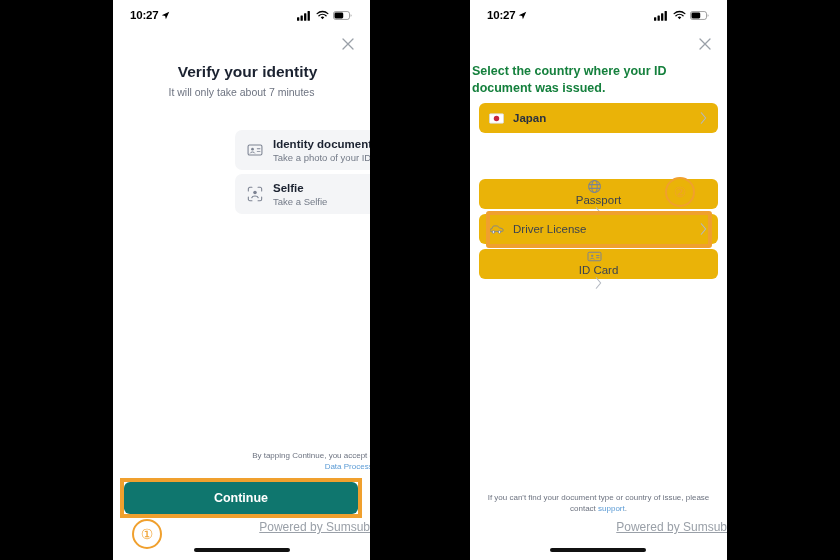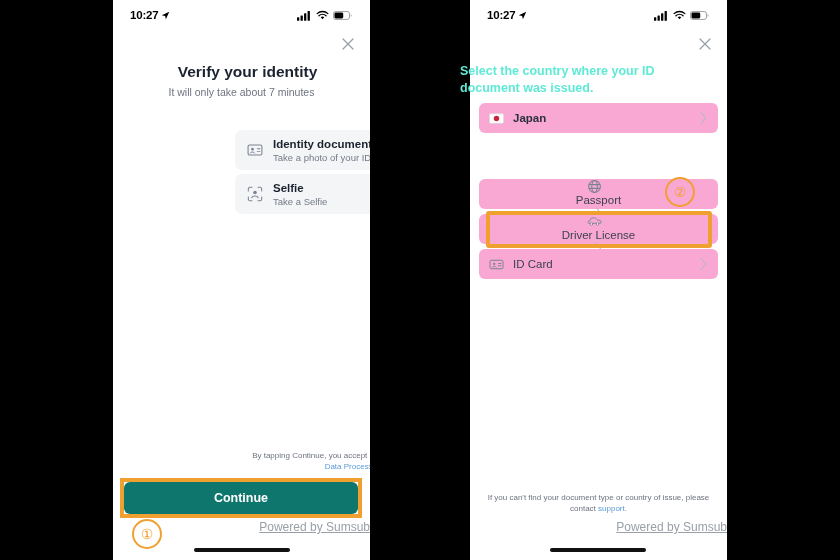--- a/index.html
+++ b/index.html
@@ -114,32 +114,32 @@
   
   .home-ind {
     position: absolute; bottom: 8px; left: 50%;
     transform: translateX(-50%);
     width: 96px; height: 4px; border-radius: 2px;
     background: #111;
   }
 
   
   .heading-left {
-    position: absolute; left: 460px; width: 215px;
-    font-size: 12.5px; font-weight: bold; color: #5eead4;
+    position: absolute; left: 472px; width: 215px;
+    font-size: 12.5px; font-weight: bold; color: #15803d;
     line-height: 17px;
   }
   .sec-heading {
     position: absolute; left: 479px;
     font-size: 12.5px; font-weight: bold; color: #1b2230;
   }
   .row-card {
     position: absolute;
     left: 479px; width: 239px; height: 30px;
-    background: #f9a8d4; border-radius: 6px;
+    background: #eab308; border-radius: 6px;
     display: flex; align-items: center;
     box-sizing: border-box; padding: 0 10px;
   }
   .row-card .row-icon {
     width: 15px; height: 15px; margin-right: 9px; flex: 0 0 auto;
   }
   .row-card .row-label {
     font-size: 11.5px; color: #2a3140; font-weight: bold; flex: 1 1 auto;
   }
   .row-card.muted .row-label { font-weight: normal; color: #3b4250; }
@@ -321,35 +321,35 @@
         <ellipse cx="8" cy="8" rx="2.9" ry="6.3" stroke="#7c8392" stroke-width="1.1" fill="none"></ellipse>
         <path d="M1.9 6 H14.1 M1.9 10 H14.1" stroke="#7c8392" stroke-width="1.1"></path>
       </svg>
     </span>
     <span class="row-label">Passport</span>
     <svg class="chev" viewBox="0 0 10 16">
       <path d="M2.5 2 L7.5 8 L2.5 14" stroke="#b3b8c2" stroke-width="1.3" fill="none" stroke-linecap="round" stroke-linejoin="round"></path>
     </svg>
   </div>
 
-  <div class="row-card muted" style="top:214px;flex-direction:column;">
+  <div class="row-card muted" style="top:214px;">
     <span class="row-icon">
       <svg width="15" height="15" viewBox="0 0 18 16">
         <path d="M2 10.2 h14 a0.9 0.9 0 0 0 0.9 -0.9 V8.4 a1.6 1.6 0 0 0 -1.2 -1.5 L12.6 6 L10.6 4.2 a2 2 0 0 0 -1.3 -0.5 H6.2 a2 2 0 0 0 -1.9 1.4 L3.6 7 L2.2 7.4 A1.2 1.2 0 0 0 1.3 8.6 v0.7 a0.9 0.9 0 0 0 0.7 0.9 Z" stroke="#7c8392" stroke-width="1.1" fill="none" stroke-linejoin="round"></path>
         <circle cx="5.3" cy="11" r="1.5" stroke="#7c8392" stroke-width="1.1" fill="#fff"></circle>
         <circle cx="12.6" cy="11" r="1.5" stroke="#7c8392" stroke-width="1.1" fill="#fff"></circle>
       </svg>
     </span>
     <span class="row-label">Driver License</span>
     <svg class="chev" viewBox="0 0 10 16">
       <path d="M2.5 2 L7.5 8 L2.5 14" stroke="#b3b8c2" stroke-width="1.3" fill="none" stroke-linecap="round" stroke-linejoin="round"></path>
     </svg>
   </div>
 
-  <div class="row-card muted" style="top:249px;">
+  <div class="row-card muted" style="top:249px;flex-direction:column;">
     <span class="row-icon">
       <svg width="15" height="15" viewBox="0 0 18 18">
         <rect x="1.2" y="3.9" width="15.6" height="10.2" rx="1.5" stroke="#7c8392" stroke-width="1.2" fill="none"></rect>
         <circle cx="6.2" cy="8.2" r="1.4" fill="#7c8392"></circle>
         <path d="M3.8 12.2 c0.5 -1.6 4.3 -1.6 4.8 0" stroke="#7c8392" stroke-width="1" fill="none" stroke-linecap="round"></path>
         <rect x="10.8" y="7.3" width="4.2" height="1" rx="0.5" fill="#7c8392"></rect>
         <rect x="10.8" y="10" width="4.2" height="1" rx="0.5" fill="#7c8392"></rect>
       </svg>
     </span>
     <span class="row-label">ID Card</span>

